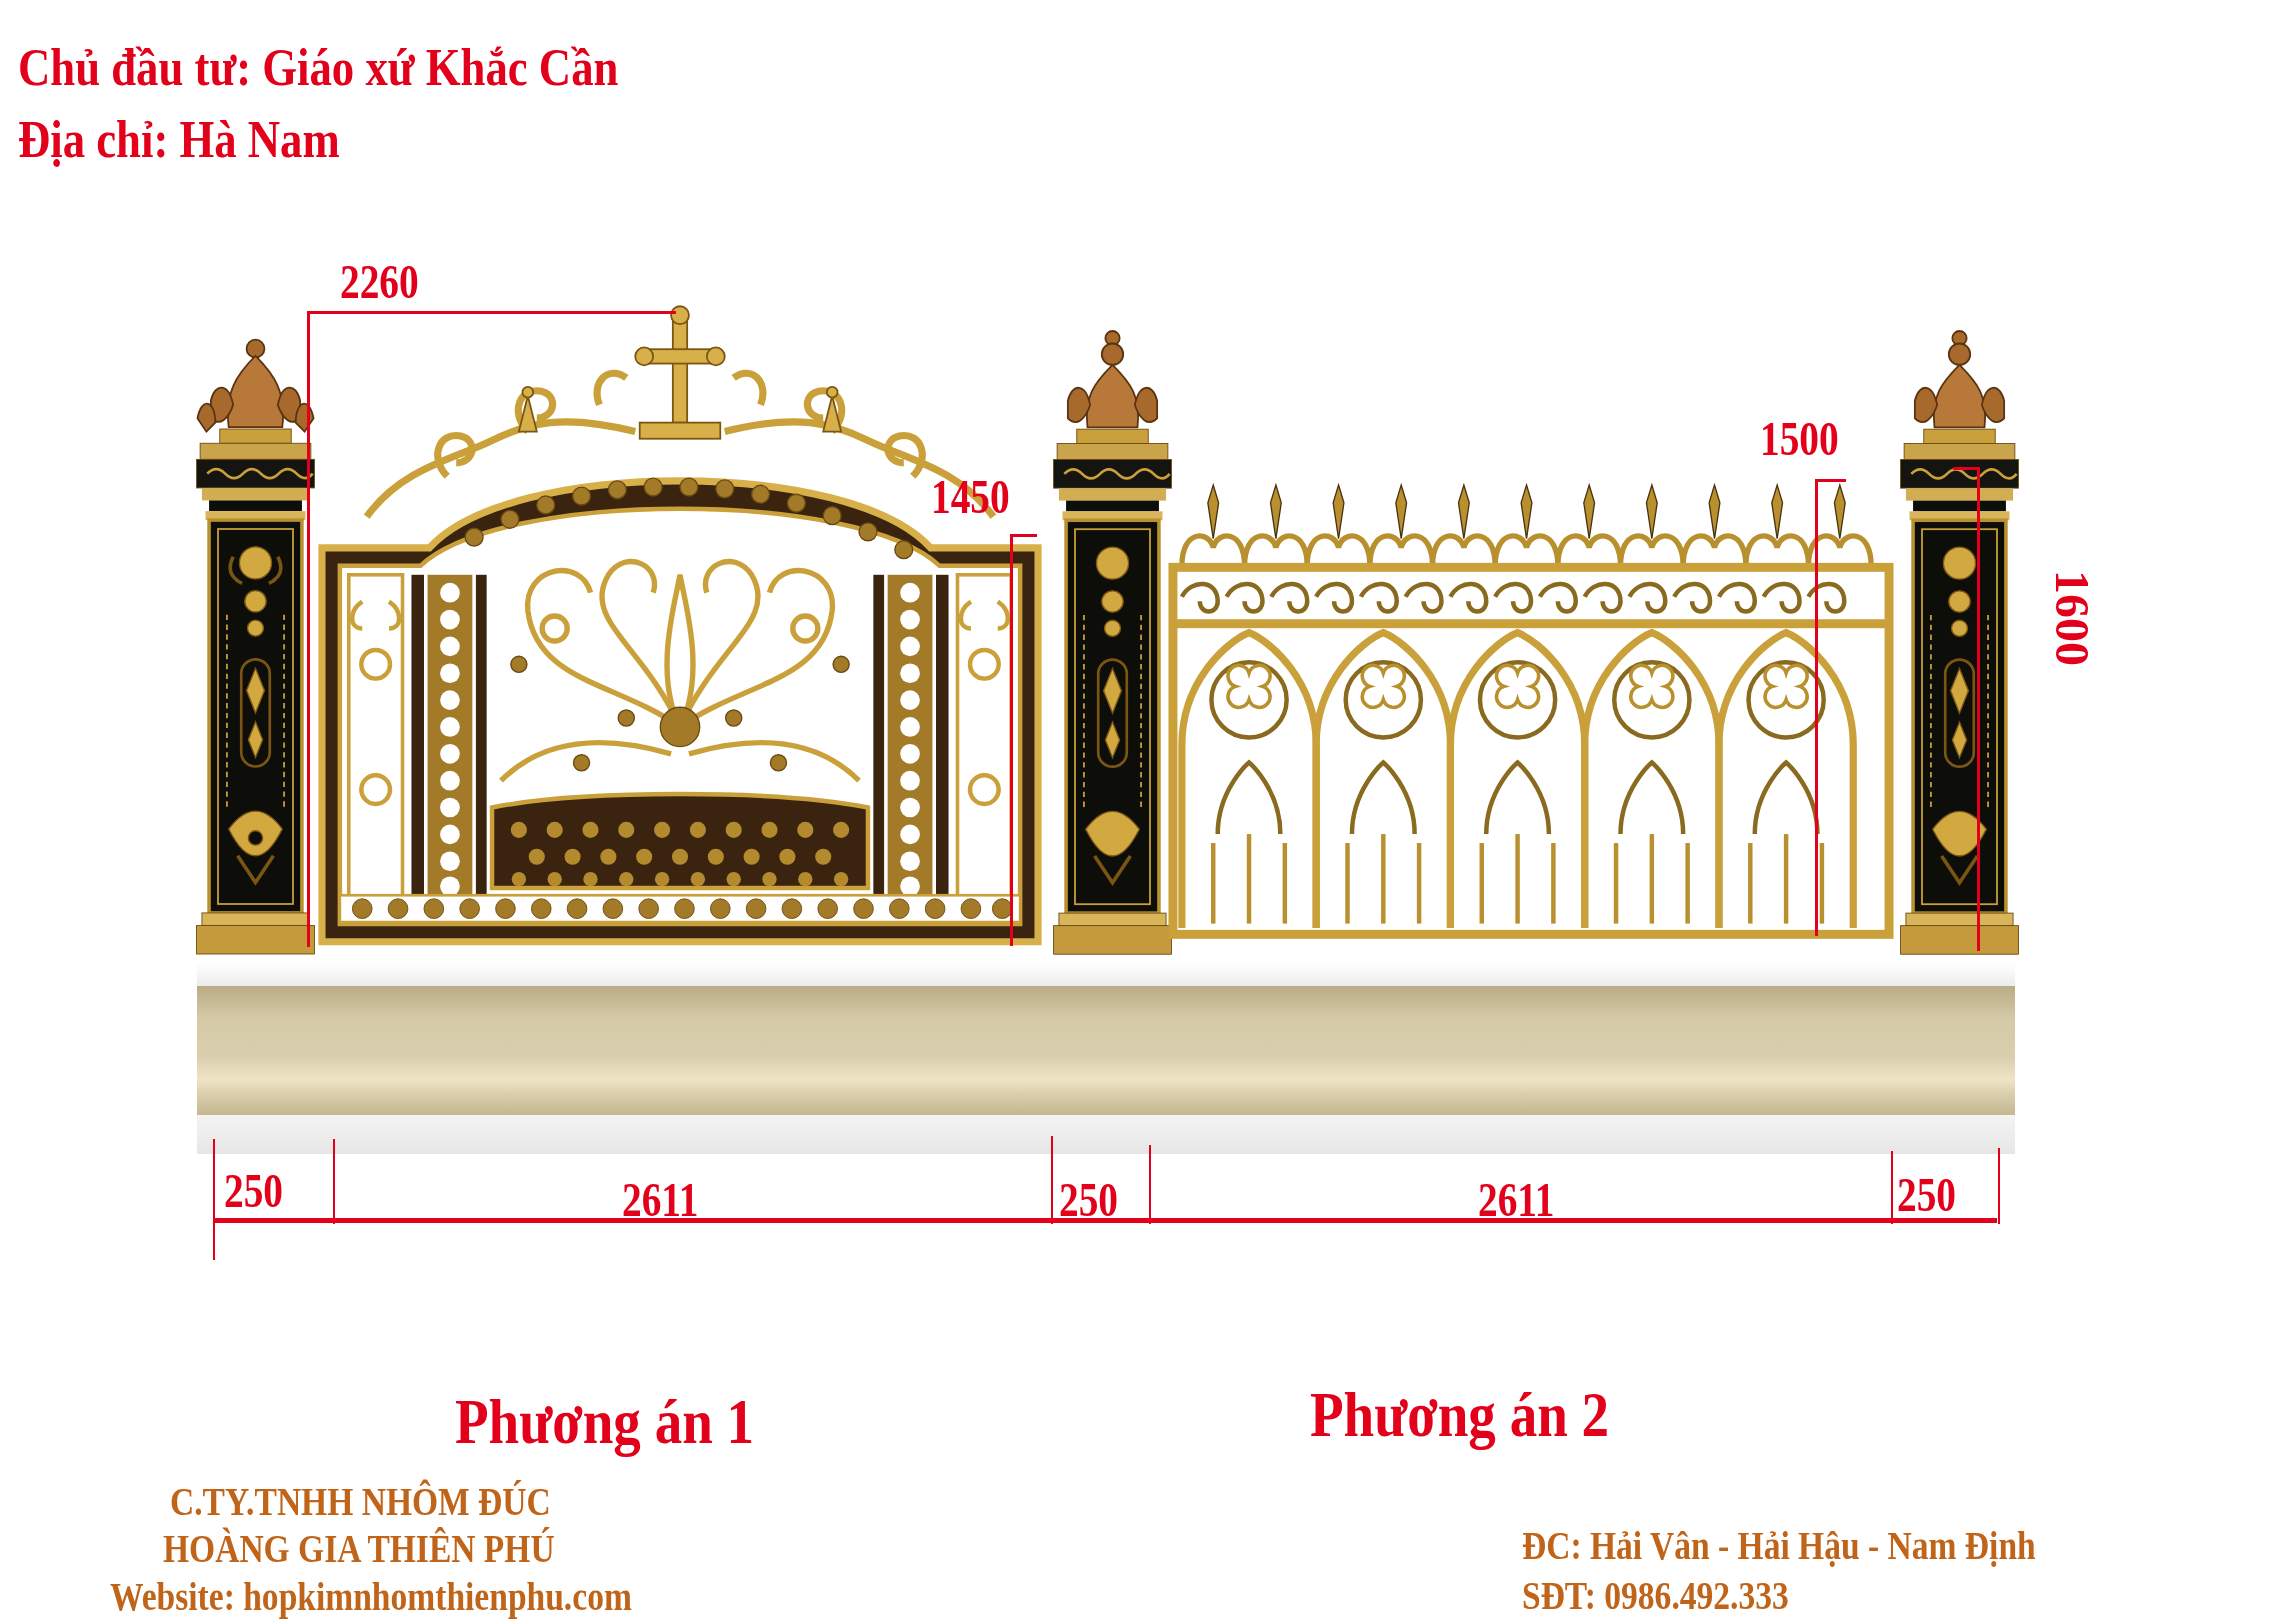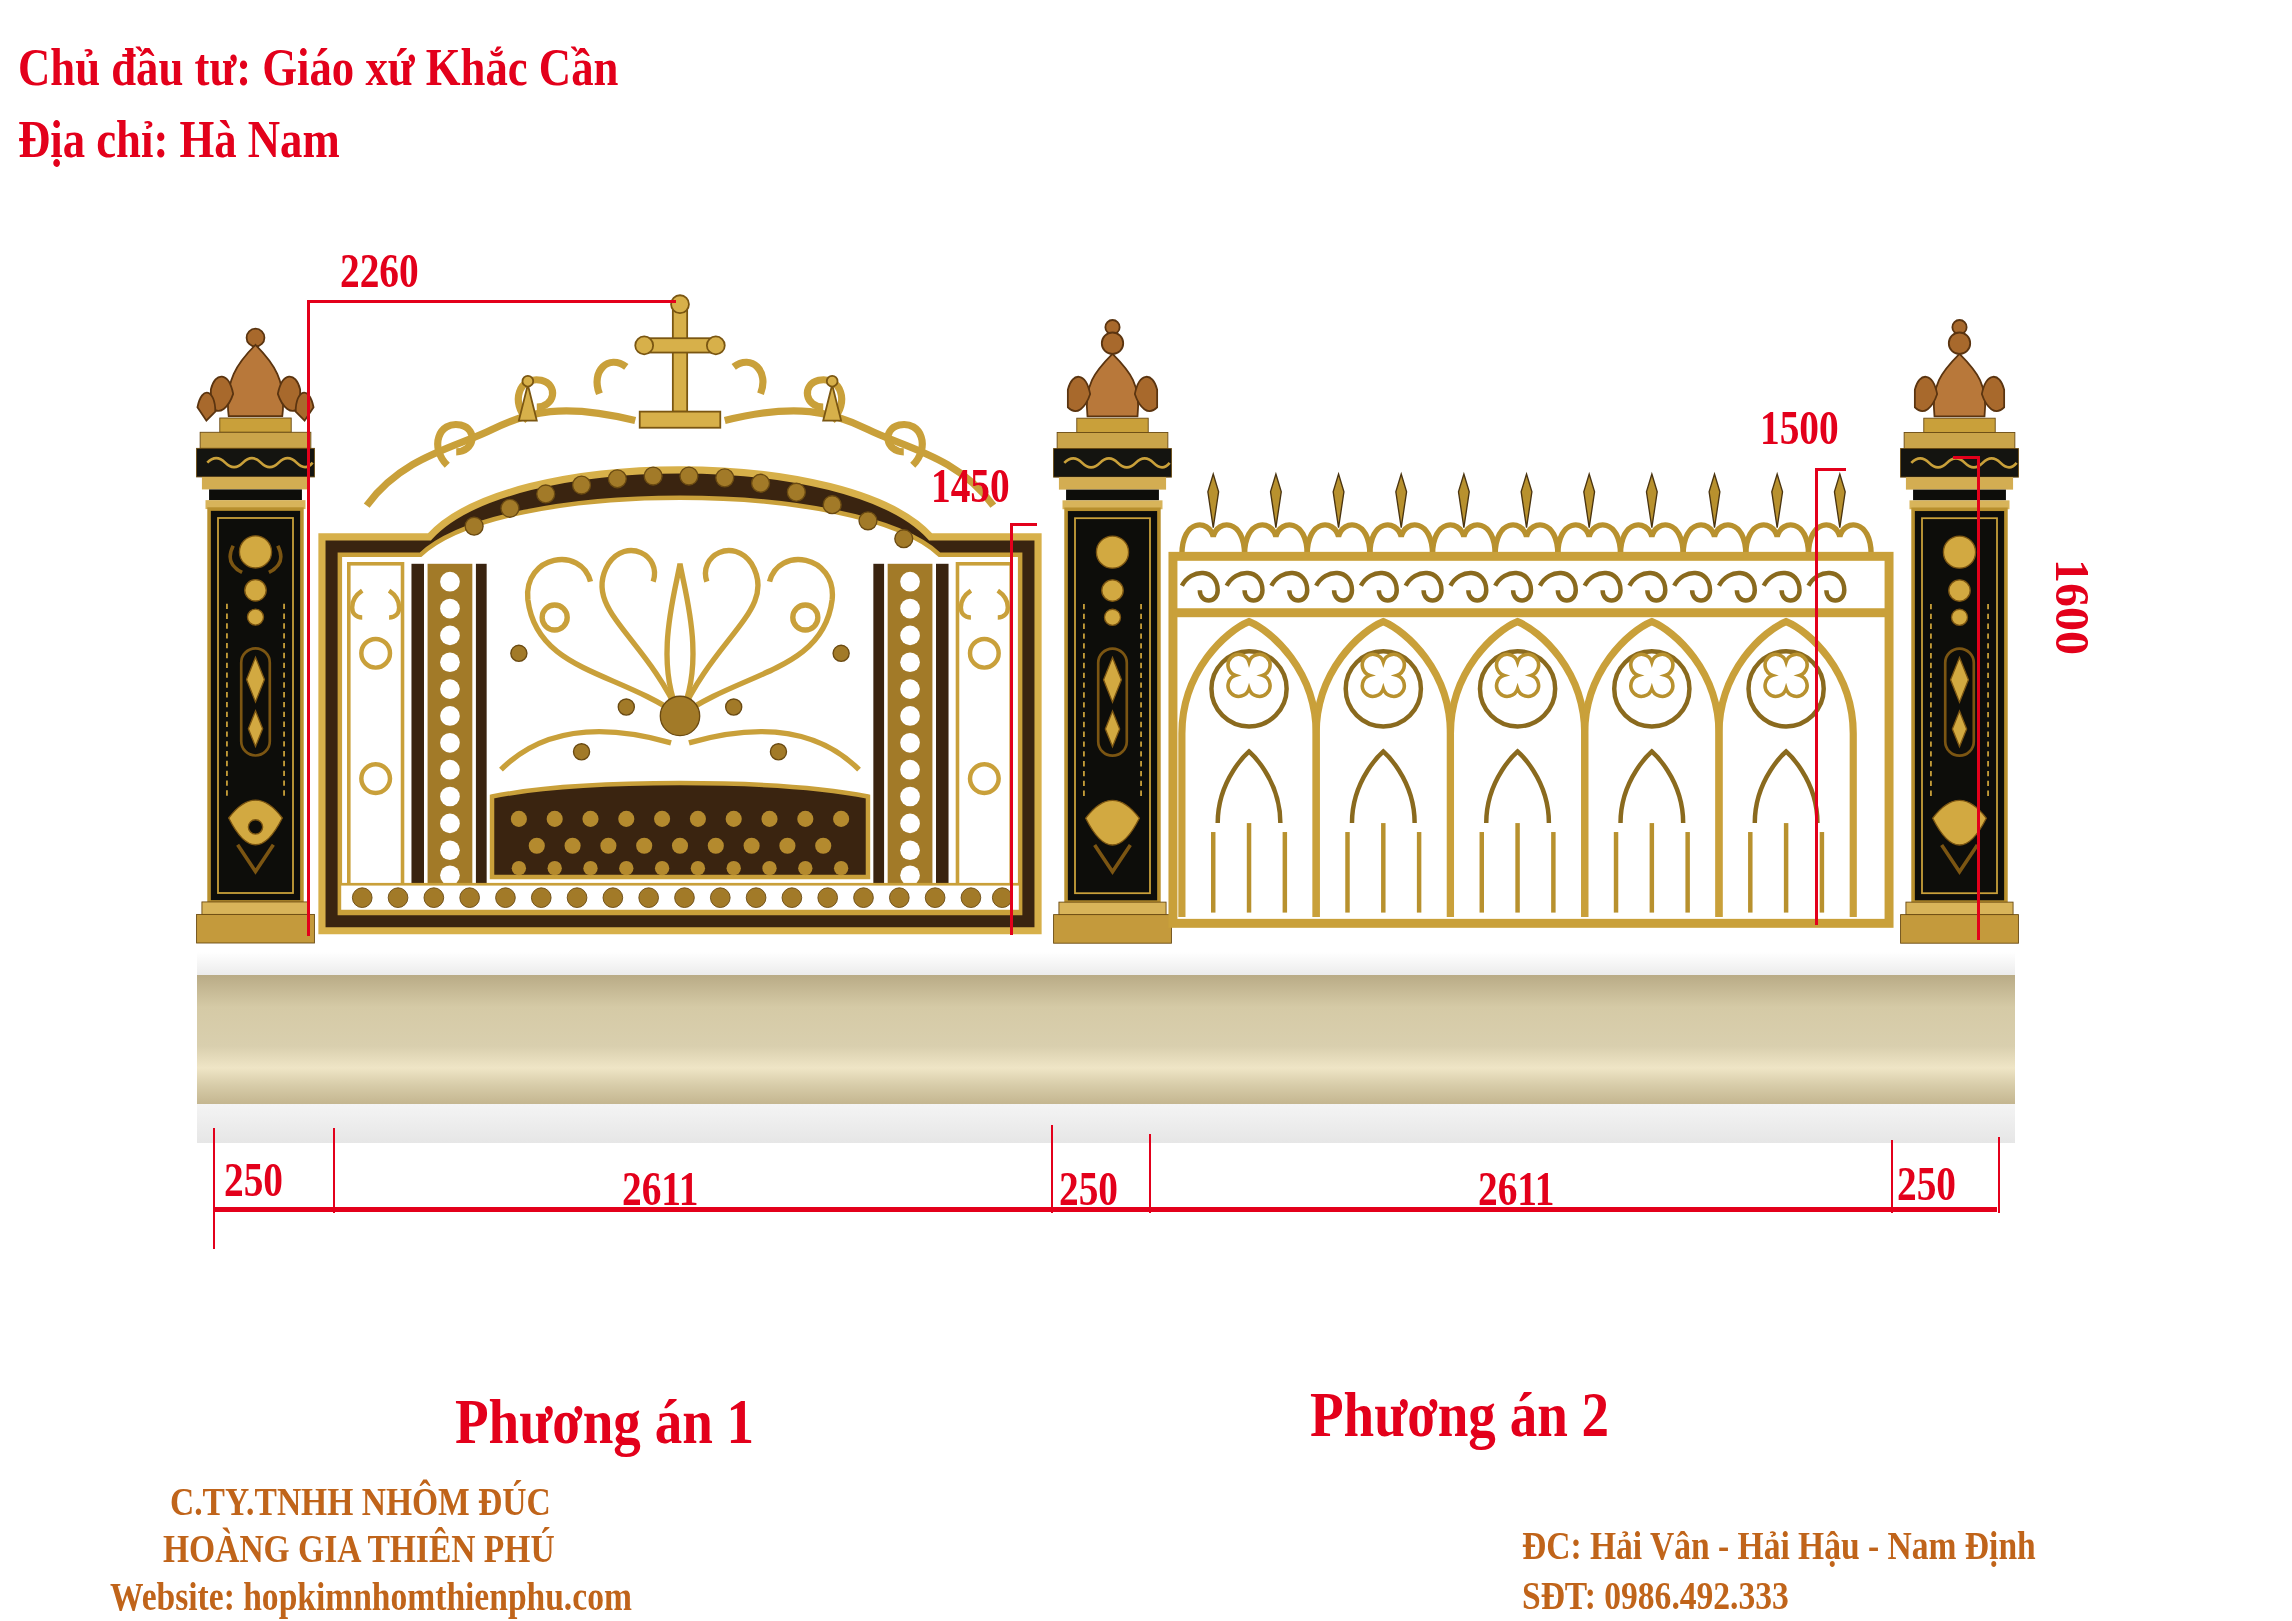--- a/index.html
+++ b/index.html
@@ -14,21 +14,21 @@
   .footer-line{font-size:39px;line-height:47px;transform:scaleX(0.86);transform-origin:left top;white-space:nowrap;}
   .rline{background:#e3001b;position:absolute;}
   svg{position:absolute;overflow:visible;}
 </style>
 </head>
 <body>
 
 <div class="abs red-text header-line" style="left:18px;top:39px;">Chủ đầu tư: Giáo xứ Khắc Cần</div>
 <div class="abs red-text header-line" style="left:18px;top:111px;">Địa chỉ: Hà Nam</div>
 
-<div class="abs" style="left:0;top:4px;width:2104px;height:1343px;">
+<div class="abs" style="left:0;top:15px;width:2104px;height:1343px;">
 
   <div class="abs" style="left:197px;top:948px;width:1818px;height:23px;background:linear-gradient(#ffffff,#ececec);"></div>
   <div class="abs" style="left:197px;top:971px;width:1818px;height:129px;background:linear-gradient(180deg,#b9ab86 0%,#d5caa6 25%,#d9cfae 55%,#efe5c6 72%,#d8cdaa 85%,#c4b690 100%);"></div>
   <div class="abs" style="left:197px;top:1100px;width:1818px;height:39px;background:linear-gradient(#f4f4f4,#e6e6e6);"></div>
 
   <div class="abs" style="left:193px;top:313px;width:125px;height:627px;">
     <svg width="125" height="627" viewBox="0 0 140 700">
 
       <g fill="#a8692c" stroke="#5a3410" stroke-width="2">
         <circle cx="70" cy="22" r="10"></circle>

